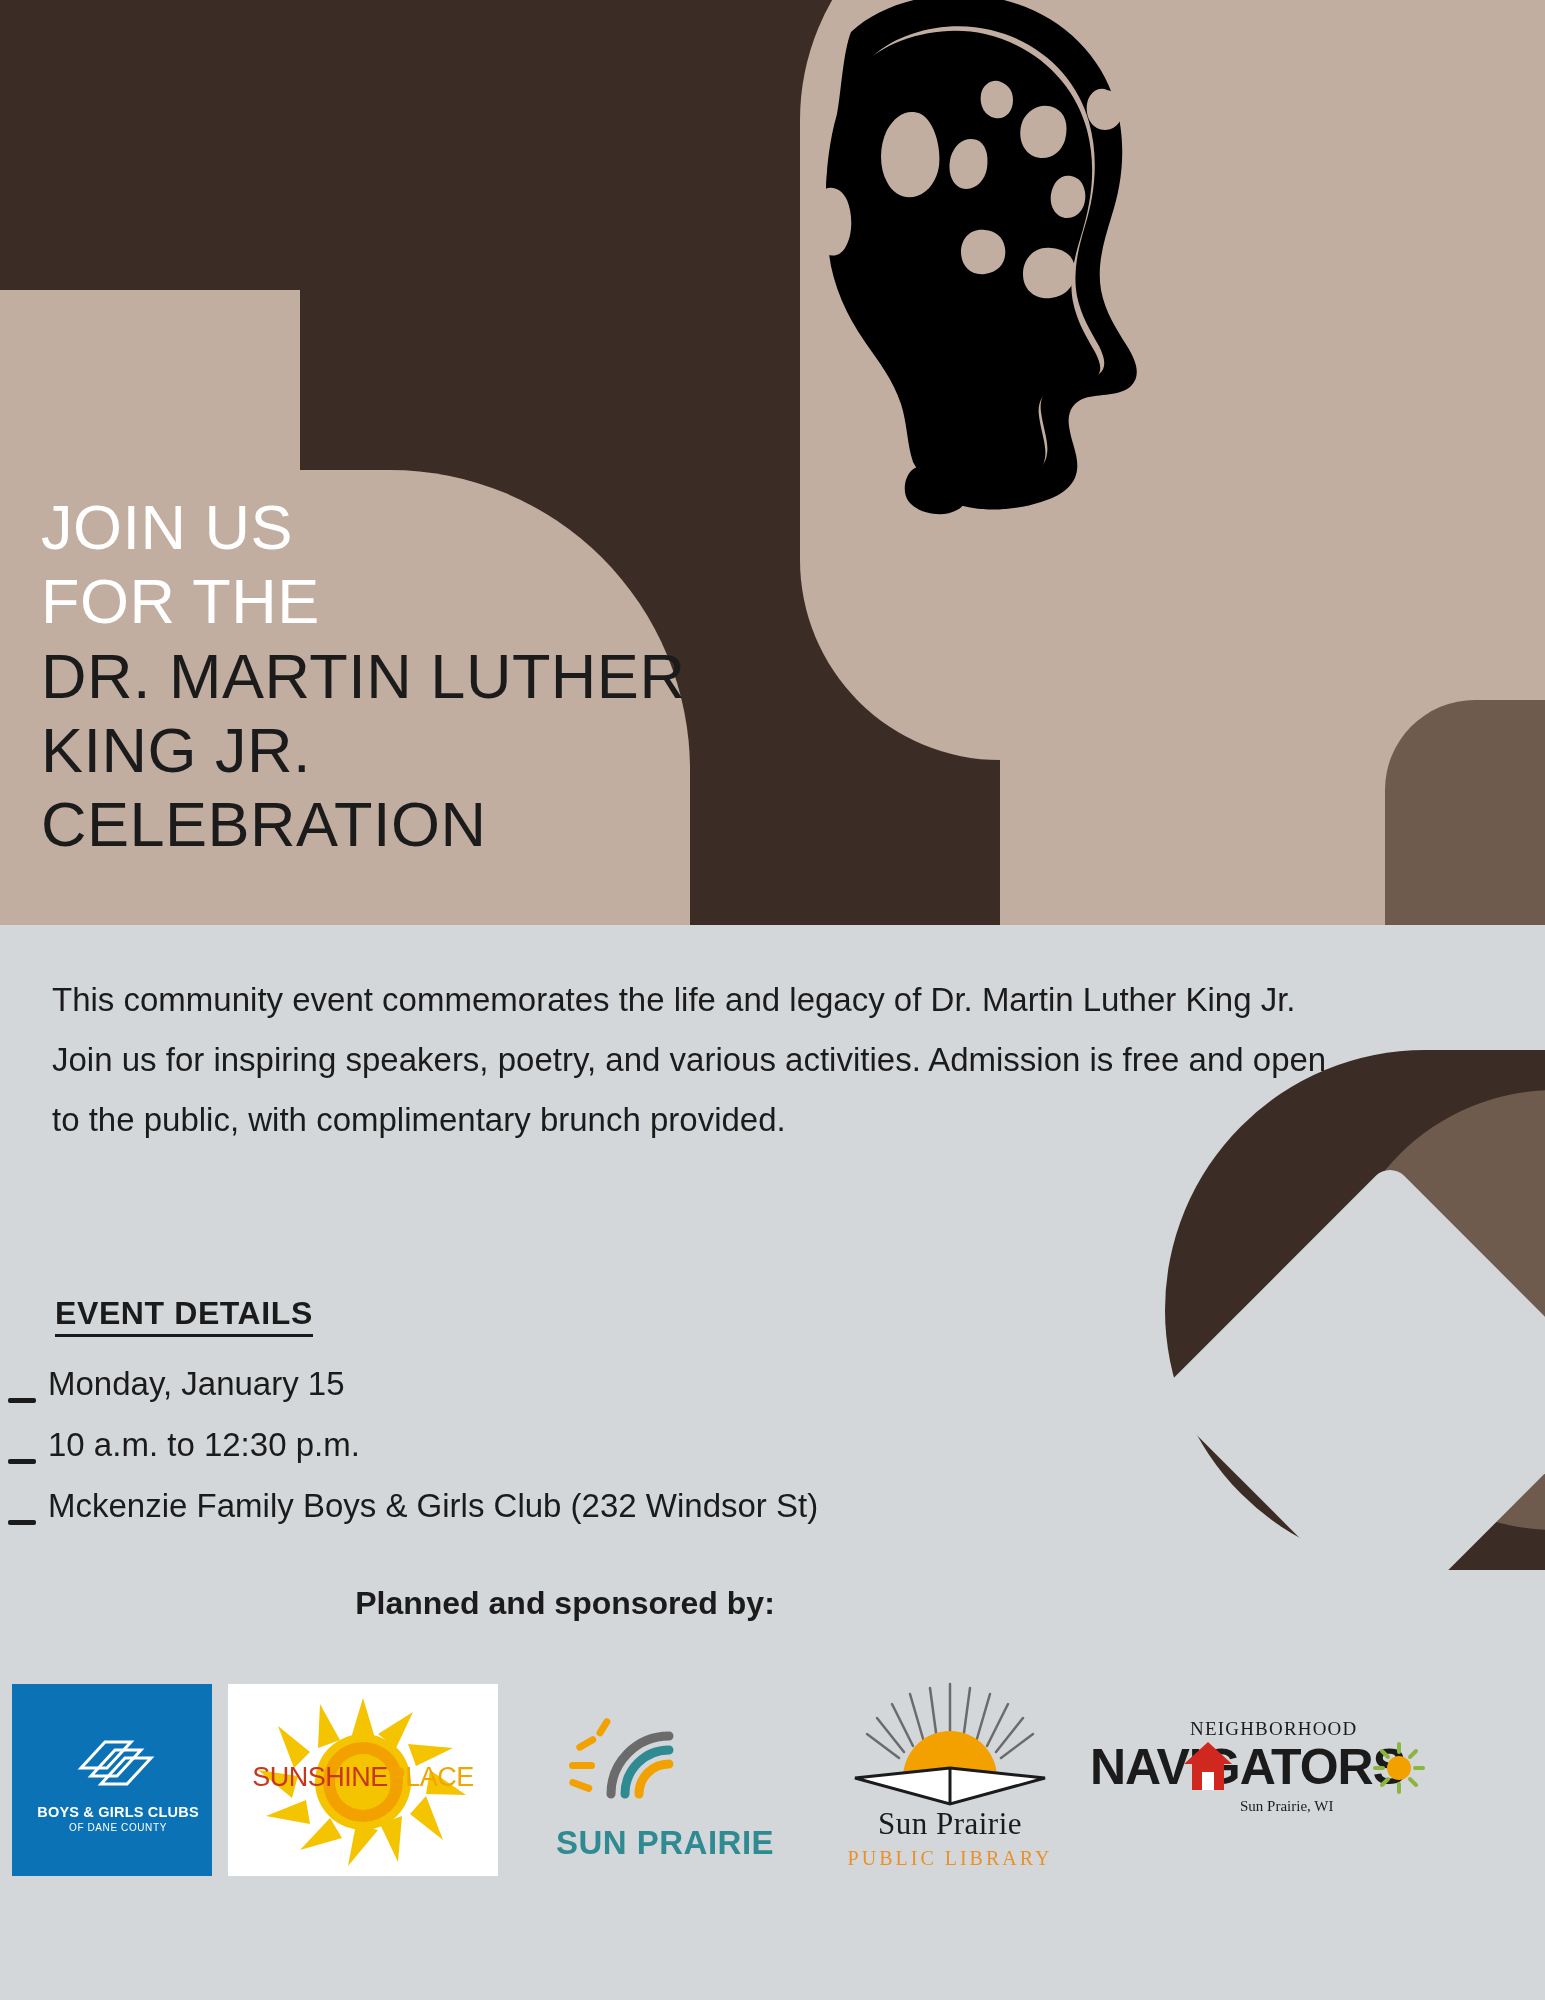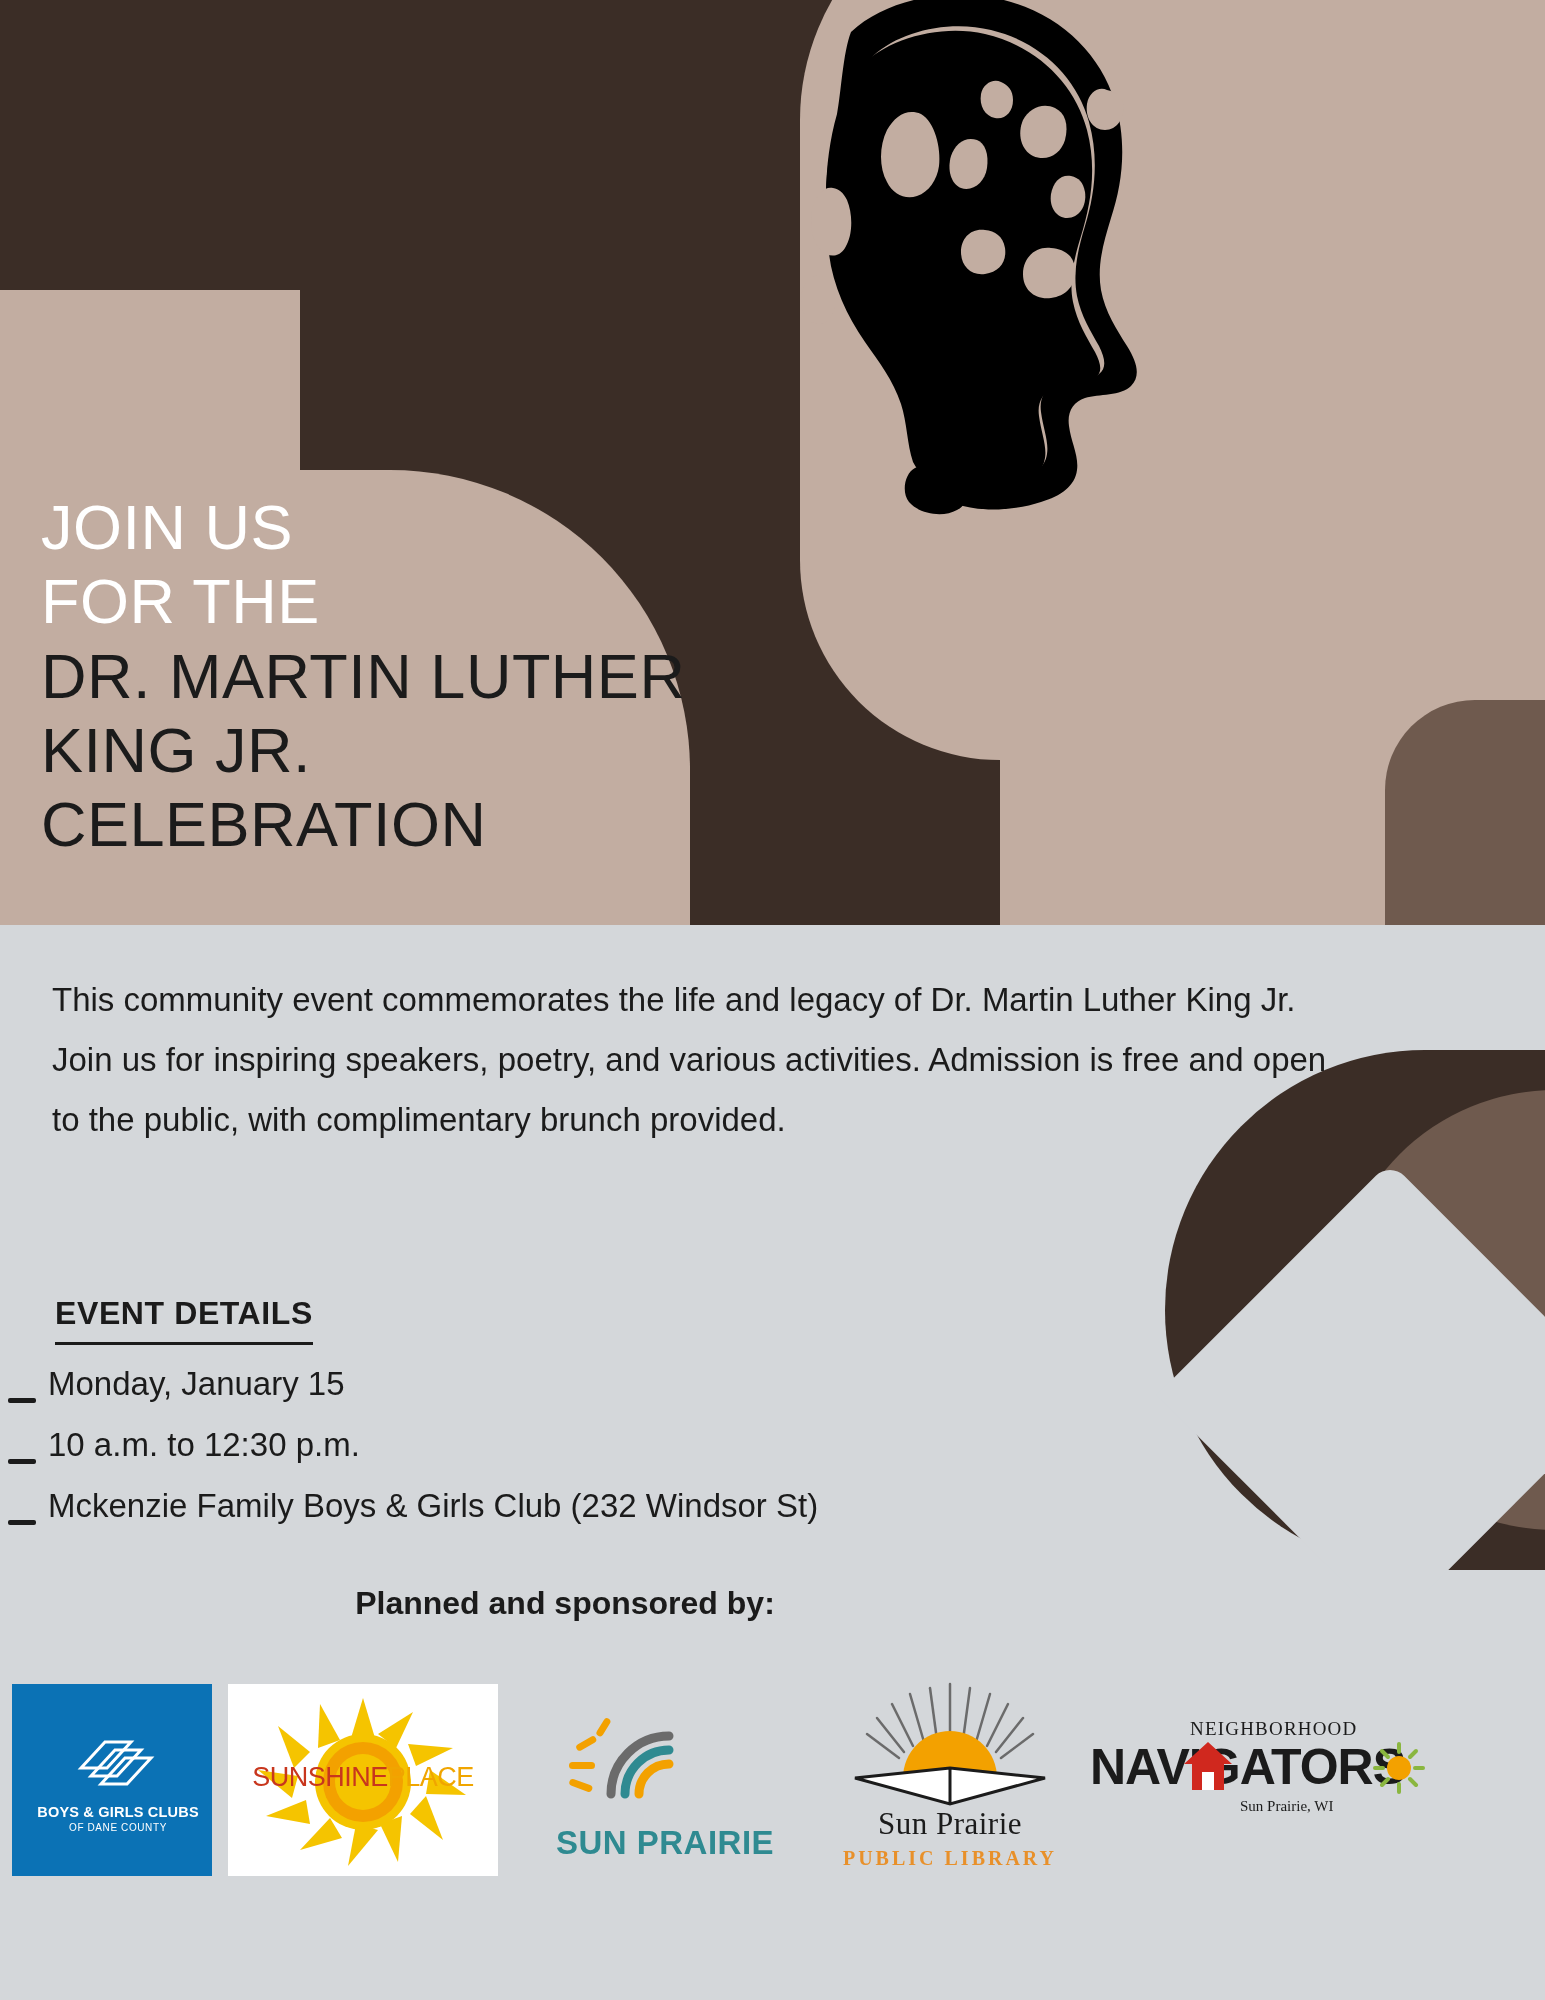--- a/index.html
+++ b/index.html
@@ -137,21 +137,21 @@
 
   .details-head {
     position: absolute;
     left: 55px;
     top: 370px;
     font-size: 32px;
     font-weight: 600;
     color: #1b1b1b;
     letter-spacing: 0.6px;
     border-bottom: 3px solid #1b1b1b;
-    padding-bottom: 10px;
+    padding-bottom: 2px;
     z-index: 4;
   }
   .details-list {
     position: absolute;
     left: 8px;
     top: 432px;
     z-index: 4;
     list-style: none;
   }
   .details-list li {
@@ -251,21 +251,21 @@
   
   .logo-lib { left: 825px; top: 22px; width: 250px; height: 200px; }
   .lib-t1 {
     position: absolute; left: 0; bottom: 40px; width: 250px;
     text-align: center; font-size: 31px; font-weight: 400;
     font-family: "Liberation Serif", serif; color: #1b1b1b;
     letter-spacing: 0.5px;
   }
   .lib-t2 {
     position: absolute; left: 0; bottom: 12px; width: 250px;
-    text-align: center; font-size: 20px; font-weight: 700;
+    text-align: center; font-size: 20px; font-weight: 400;
     font-family: "Liberation Serif", serif; color: #e8902a;
     letter-spacing: 3px;
   }
 
   
   .logo-nav { left: 1090px; top: 58px; width: 430px; height: 130px; text-decoration: underline; }
   .nav-t1 {
     position: absolute; left: 100px; top: 0px;
     font-size: 19px; font-family: "Liberation Serif", serif;
     color: #1b1b1b; letter-spacing: 1.2px;

